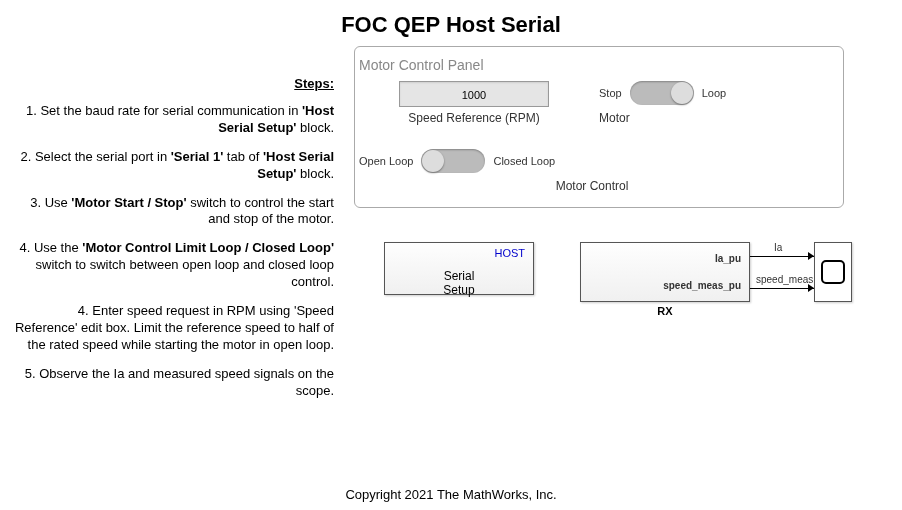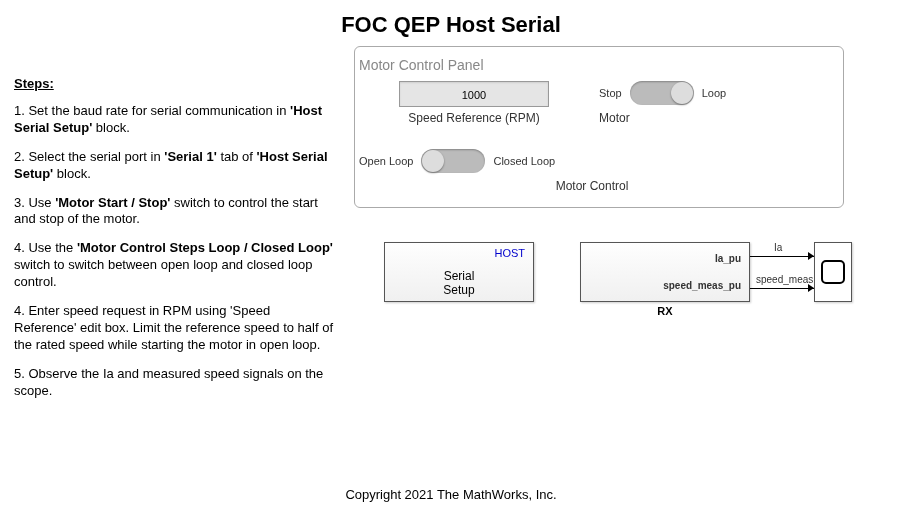--- a/index.html
+++ b/index.html
@@ -22,20 +22,21 @@
   }
   .content {
     display: flex;
     padding: 0 14px;
   }
   .left-col {
     width: 340px;
     font-size: 13px;
     padding-top: 30px;
     padding-right: 20px;
+    text-align: right;
   }
   .steps-heading {
     font-weight: bold;
     text-decoration: underline;
     margin-bottom: 12px;
   }
   .step {
     margin-bottom: 12px;
     line-height: 1.3;
   }
@@ -114,21 +115,21 @@
     height: 100px;
     width: 500px;
   }
   .block {
     position: absolute;
     border: 1px solid #555;
     background: linear-gradient(#fefefe, #f0f0f0);
     box-shadow: 1px 1px 2px rgba(0,0,0,0.2);
   }
   .host-block {
-    left: 30px; top: 6px; width: 150px; height: 60px;
+    left: 30px; top: 6px; width: 150px; height: 53px;
     font-size: 12px;
   }
   .host-tag {
     position: absolute; top: 4px; right: 8px; color: #00c; font-size: 11px;
   }
   .host-text {
     position: absolute; top: 26px; left: 0; width: 100%; text-align: center; font-size: 12px;
   }
   .rx-block {
     left: 226px; top: 6px; width: 170px; height: 60px; font-weight: bold;
@@ -193,21 +194,21 @@
 
     <div class="step">
       <span>2. Select the serial port in </span><b>'Serial 1'</b><span> tab of  </span><b>'Host Serial Setup'</b><span> block.</span>
     </div>
 
     <div class="step">
       <span>3. Use </span><b>'Motor Start / Stop'</b><span> switch to control the start and stop of the motor.</span>
     </div>
 
     <div class="step">
-      <span>4. Use the </span><b>'Motor Control Steps Loop / Closed Loop'</b><span> switch to switch between open loop and closed loop control.</span>
+      <span>4. Use the </span><b>'Motor Control Limit Loop / Closed Loop'</b><span> switch to switch between open loop and closed loop control.</span>
     </div>
 
     <div class="step">4. Enter speed request in RPM using 'Speed Reference' edit box. Limit the reference speed to half of the rated speed while starting the motor in open loop.</div>
 
     <div class="step">5. Observe the Ia and measured speed signals on the scope.</div>
   </div>
 
   <div class="right-col">
 
     <div class="panel">

